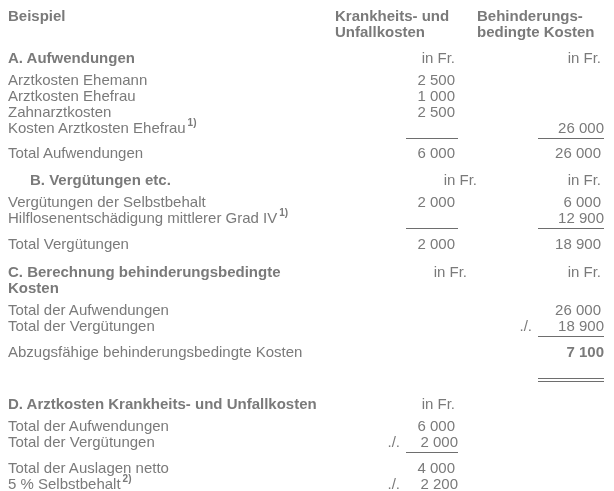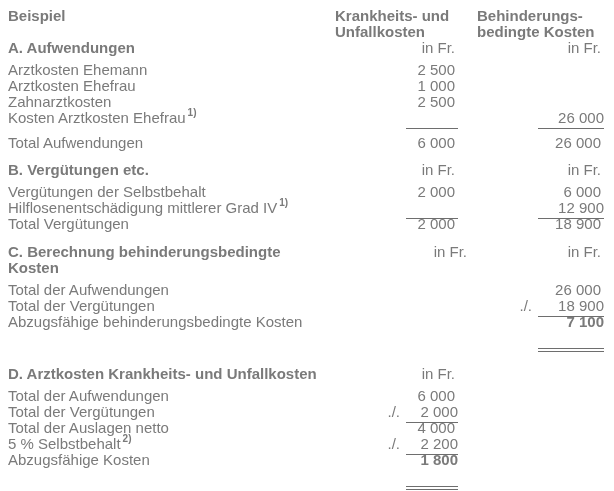--- a/index.html
+++ b/index.html
@@ -37,22 +37,22 @@
   .uu::after {
     content:""; position:absolute; left:0; right:0; bottom:-4px;
     border-bottom:1px solid #6e6e6e;
   }
   .c3 .uu { min-width:66px; }
   .pfx { margin-right:6px; }
   sup.fn { font-weight:bold; font-size:10px; line-height:0; position:relative; top:-1px; margin-left:2px; }
   
   .mt6  { margin-top:6px; }
   .mt9  { margin-top:9px; }
-  .mt10 { }
-  .mt11 { margin-top:11px; }
+  .mt10 { margin-top:10px; }
+  .mt11 { margin-top:11px;margin-left:22px; }
   .mt12 { margin-top:12px;gap:12px; }
   .mt20 { margin-top:20px; }
 </style>
 </head>
 <body>
 
 <div>
 
   <div class="row">
     <div class="c1 bold">Beispiel</div>

